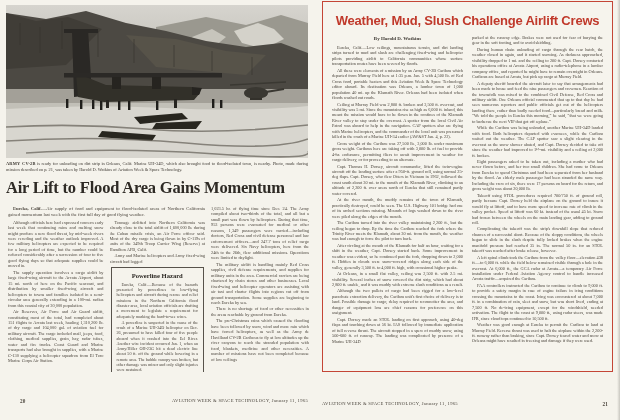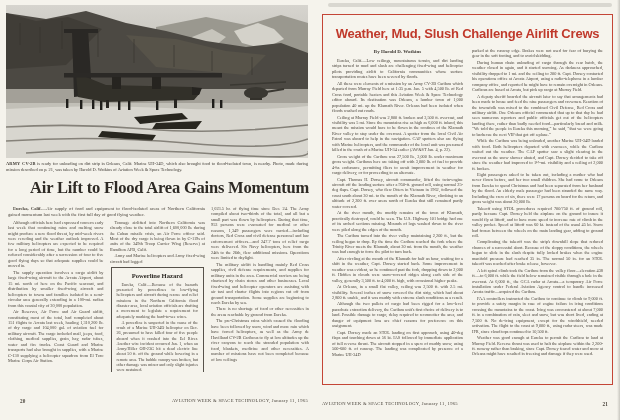--- a/index.html
+++ b/index.html
@@ -7,21 +7,21 @@
   #page{position:relative;width:620px;height:420px;background:#f5f3ec;overflow:hidden;color:#46403a;}
   
   .scan-band{position:absolute;left:328px;top:3px;width:284px;height:4px;background:#d9d7d0;border-radius:2px;}
   .page-edge{position:absolute;right:0;top:0;width:3px;height:420px;background:linear-gradient(to left,#c9c7c0,rgba(0,0,0,0));}
 
   
   #photo{position:absolute;left:6px;top:5px;width:302px;height:153px;background:#c9c7c1;overflow:hidden;}
   #photo svg{display:block;}
   #caption{position:absolute;left:6px;top:161px;width:302px;font-size:4.4px;line-height:1.35;text-align:justify;color:#3f3a34;}
   #caption b{letter-spacing:.2px;}
-  #headline{position:absolute;left:6px;top:178px;width:303px;font-family:"Liberation Serif",serif;font-weight:bold;font-size:16.5px;letter-spacing:-0.2px;white-space:nowrap;color:#2e2a25;text-align:right;}
+  #headline{position:absolute;left:6px;top:178px;width:303px;font-family:"Liberation Serif",serif;font-weight:bold;font-size:16.5px;letter-spacing:-0.2px;white-space:nowrap;color:#2e2a25;text-align:left;}
   #left-body{position:absolute;left:8px;top:206px;width:301px;height:186px;display:flex;gap:6px;overflow:hidden;}
   .cols12{width:197px;}
   .two-cols{display:flex;gap:6px;}
   .colA{width:95.5px;overflow:hidden;height:152px;}
   .colB{width:95.5px;overflow:hidden;height:152px;}
   .colC{width:98px;overflow:hidden;height:186px;}
   .para{font-size:4.35px;line-height:1.26;text-align:justify;margin:0 0 1px 0;text-indent:5px;color:#4a443c;}
   .cont{text-indent:0;}
   #lead{margin-bottom:2px;}
   #lead .para{font-size:4.6px;}
@@ -29,21 +29,21 @@
   #hazard-box{border:0.9px solid #57524b;padding:4px 5px 3px 5px;margin:3px 1px 0 1px;background:#f5f3ec;}
   #hazard-title{font-family:"Liberation Serif",serif;font-weight:bold;font-size:6.6px;text-align:center;margin:0 0 2.5px 0;color:#2e2a25;}
   #hazard-box .para{font-size:4.2px;}
   .folio{position:absolute;font-size:5.2px;letter-spacing:.2px;color:#4a443c;}
   #folio-left-num{left:20px;top:398px;font-weight:bold;}
   #folio-left-mag{left:8px;top:398px;width:300px;text-align:right;font-size:4.6px;letter-spacing:.3px;}
   #folio-right-mag{left:322px;top:401px;font-size:4.6px;letter-spacing:.3px;}
   #folio-right-num{left:316px;top:401px;width:292px;text-align:right;font-weight:bold;}
 
   
-  #feature-box{position:absolute;left:322px;top:14px;width:291px;height:371px;border:1.6px solid #c44536;background:#f6f4ed;box-sizing:border-box;padding:6px 9px 4px 9px;}
+  #feature-box{position:absolute;left:322px;top:1px;width:291px;height:371px;border:1.6px solid #c44536;background:#f6f4ed;box-sizing:border-box;padding:6px 9px 4px 9px;}
   #feature-title{font-family:"Liberation Sans",sans-serif;font-weight:bold;font-size:13px;letter-spacing:-0.2px;color:#c0392b;text-align:center;margin-top:5px;white-space:nowrap;}
   #feature-cols{display:flex;gap:9px;margin-top:7px;height:322px;overflow:hidden;}
   .fcol{width:132px;overflow:hidden;}
   #byline{font-size:5px;font-weight:bold;text-align:center;margin:1px 0 4px 0;color:#3f3a34;}
   .fcol .para{font-size:4.3px;line-height:1.27;}
 </style>
 </head>
 <body>
 
 <div id="page">

